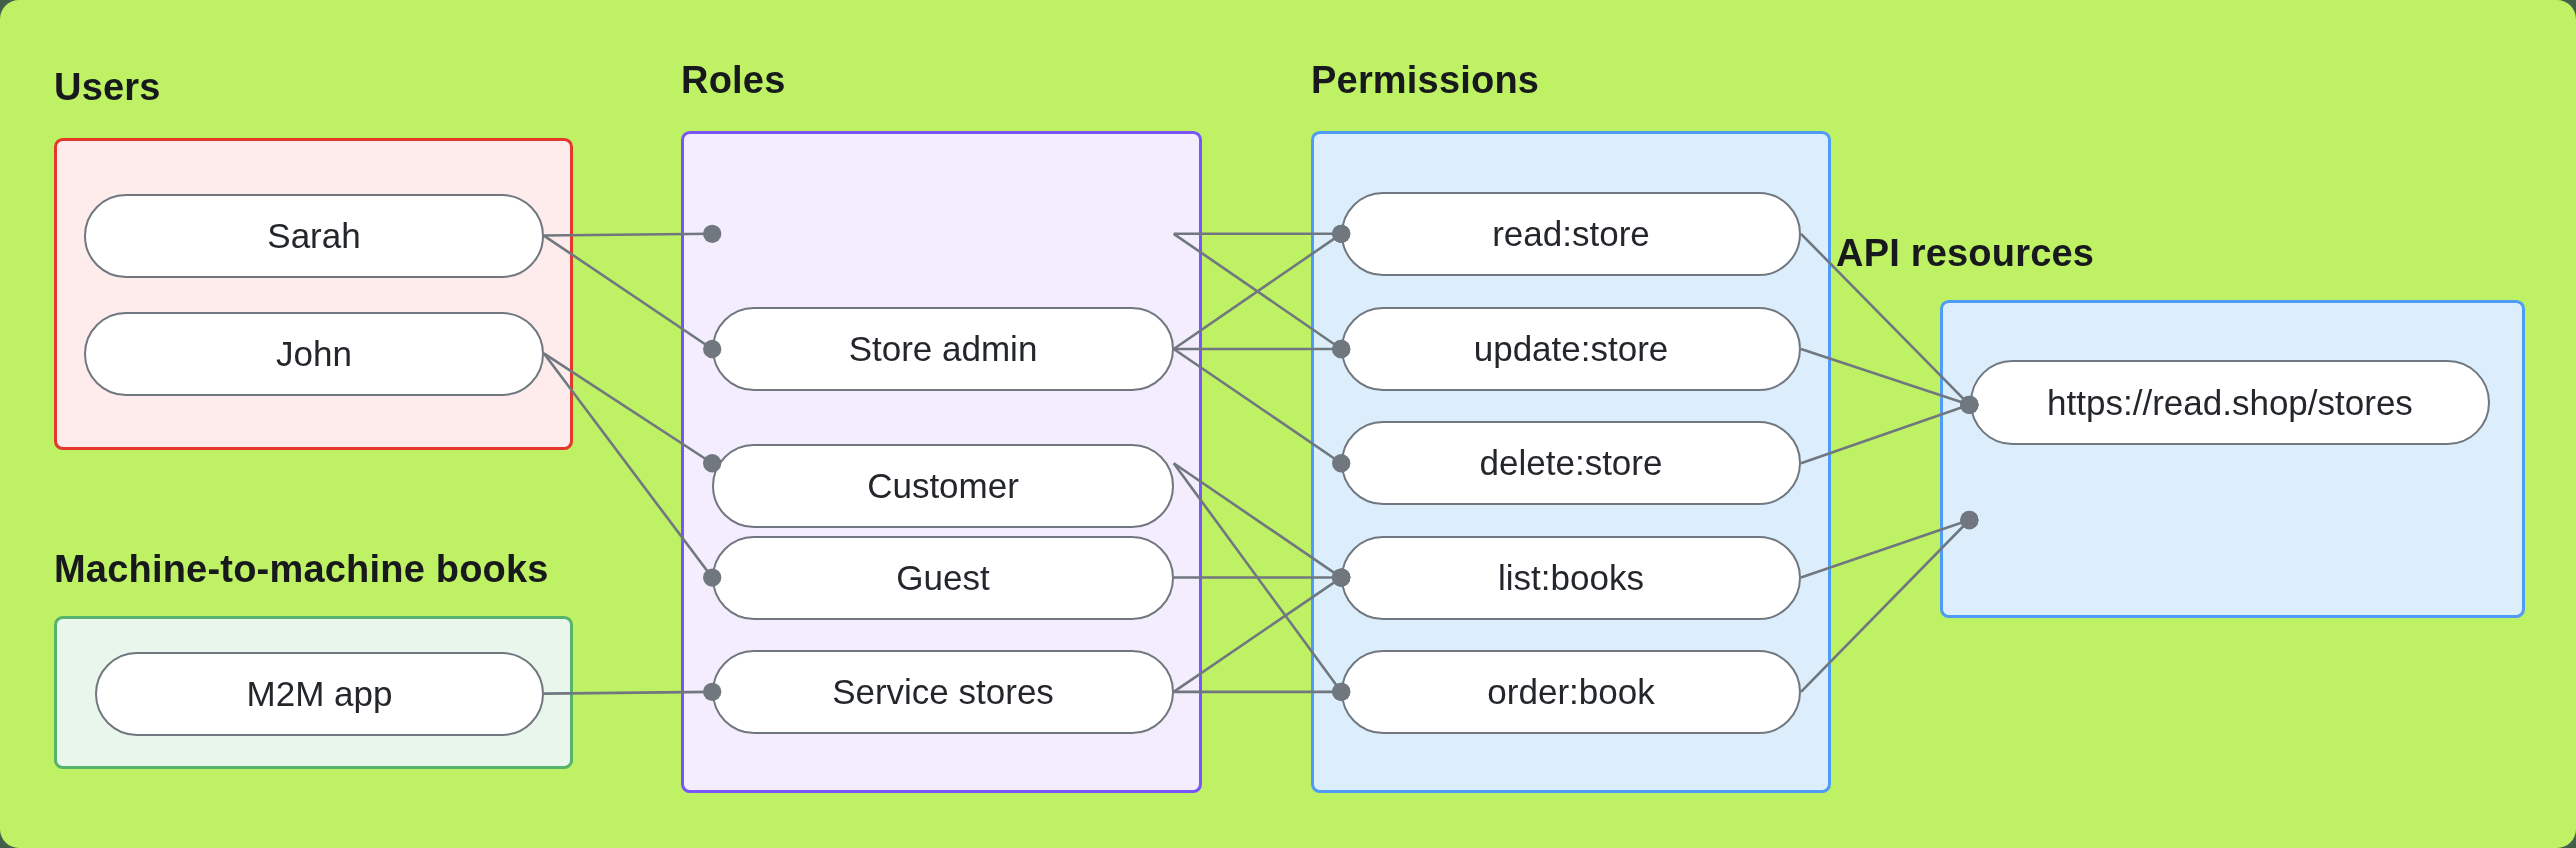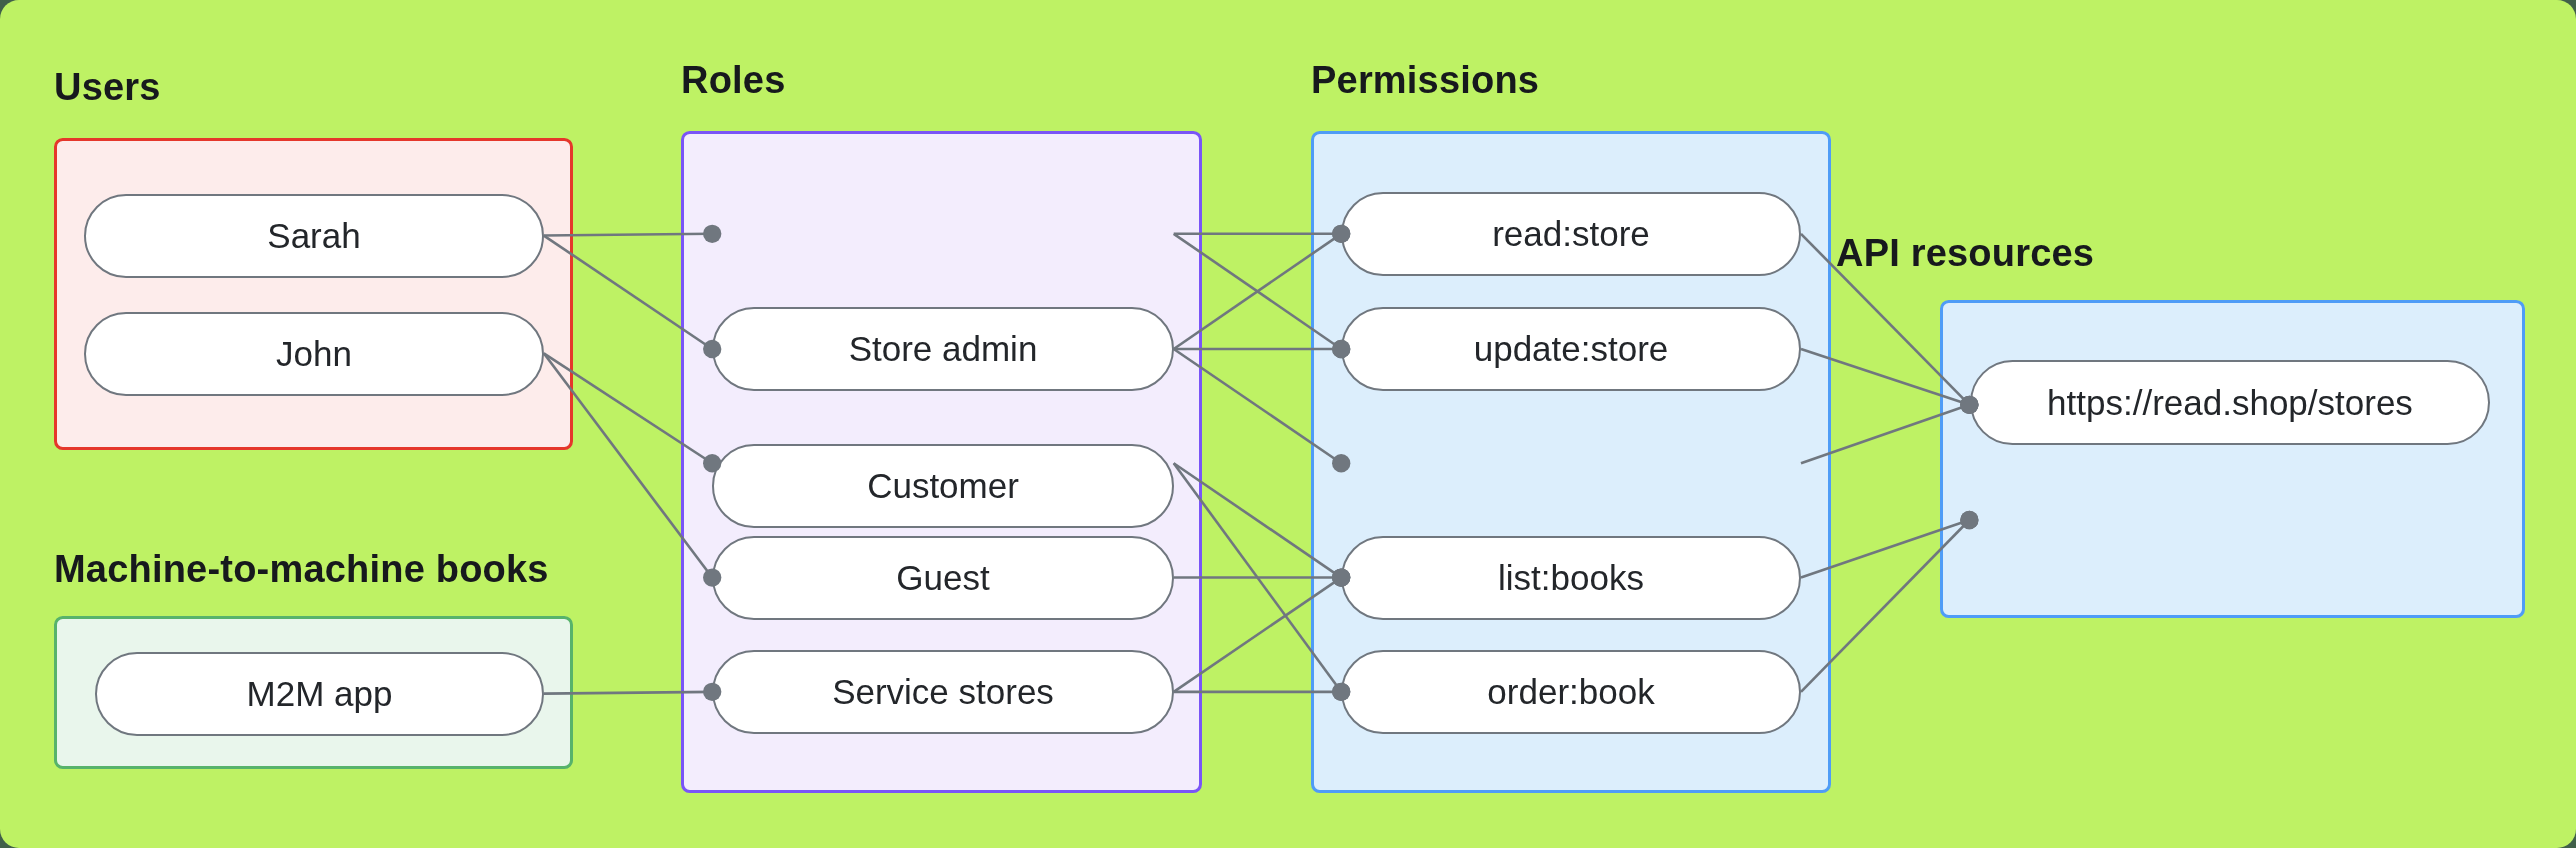--- a/index.html
+++ b/index.html
@@ -104,20 +104,21 @@
   <div class="pill" style="left:84px;top:312px;width:460px;">John</div>
   <div class="pill" style="left:95px;top:652px;width:449px;">M2M app</div>
 
   <div class="pill" style="left:712px;top:307px;width:462px;">Store admin</div>
   <div class="pill" style="left:712px;top:421px;width:462px;margin-top:23px;">Customer</div>
   <div class="pill" style="left:712px;top:536px;width:462px;">Guest</div>
   <div class="pill" style="left:712px;top:650px;width:462px;">Service stores</div>
 
   <div class="pill" style="left:1341px;top:192px;width:460px;">read:store</div>
   <div class="pill" style="left:1341px;top:307px;width:460px;">update:store</div>
+  <div class="pill" style="left:1341px;top:421px;width:460px;">delete:store</div>
   <div class="pill" style="left:1341px;top:536px;width:460px;">list:books</div>
   <div class="pill" style="left:1341px;top:650px;width:460px;">order:book</div>
 
   <div class="pill tall" style="left:1970px;top:360px;width:520px;">https://read.shop/stores</div>
 
   <svg id="edge-dots" class="edgelayer" width="2576" height="848" viewBox="0 0 2952 972">
       <circle cx="816" cy="268" r="10.5" fill="#70777f"></circle>
       <circle cx="816" cy="400" r="10.5" fill="#70777f"></circle>
       <circle cx="816" cy="531" r="10.5" fill="#70777f"></circle>
       <circle cx="816" cy="662" r="10.5" fill="#70777f"></circle>

